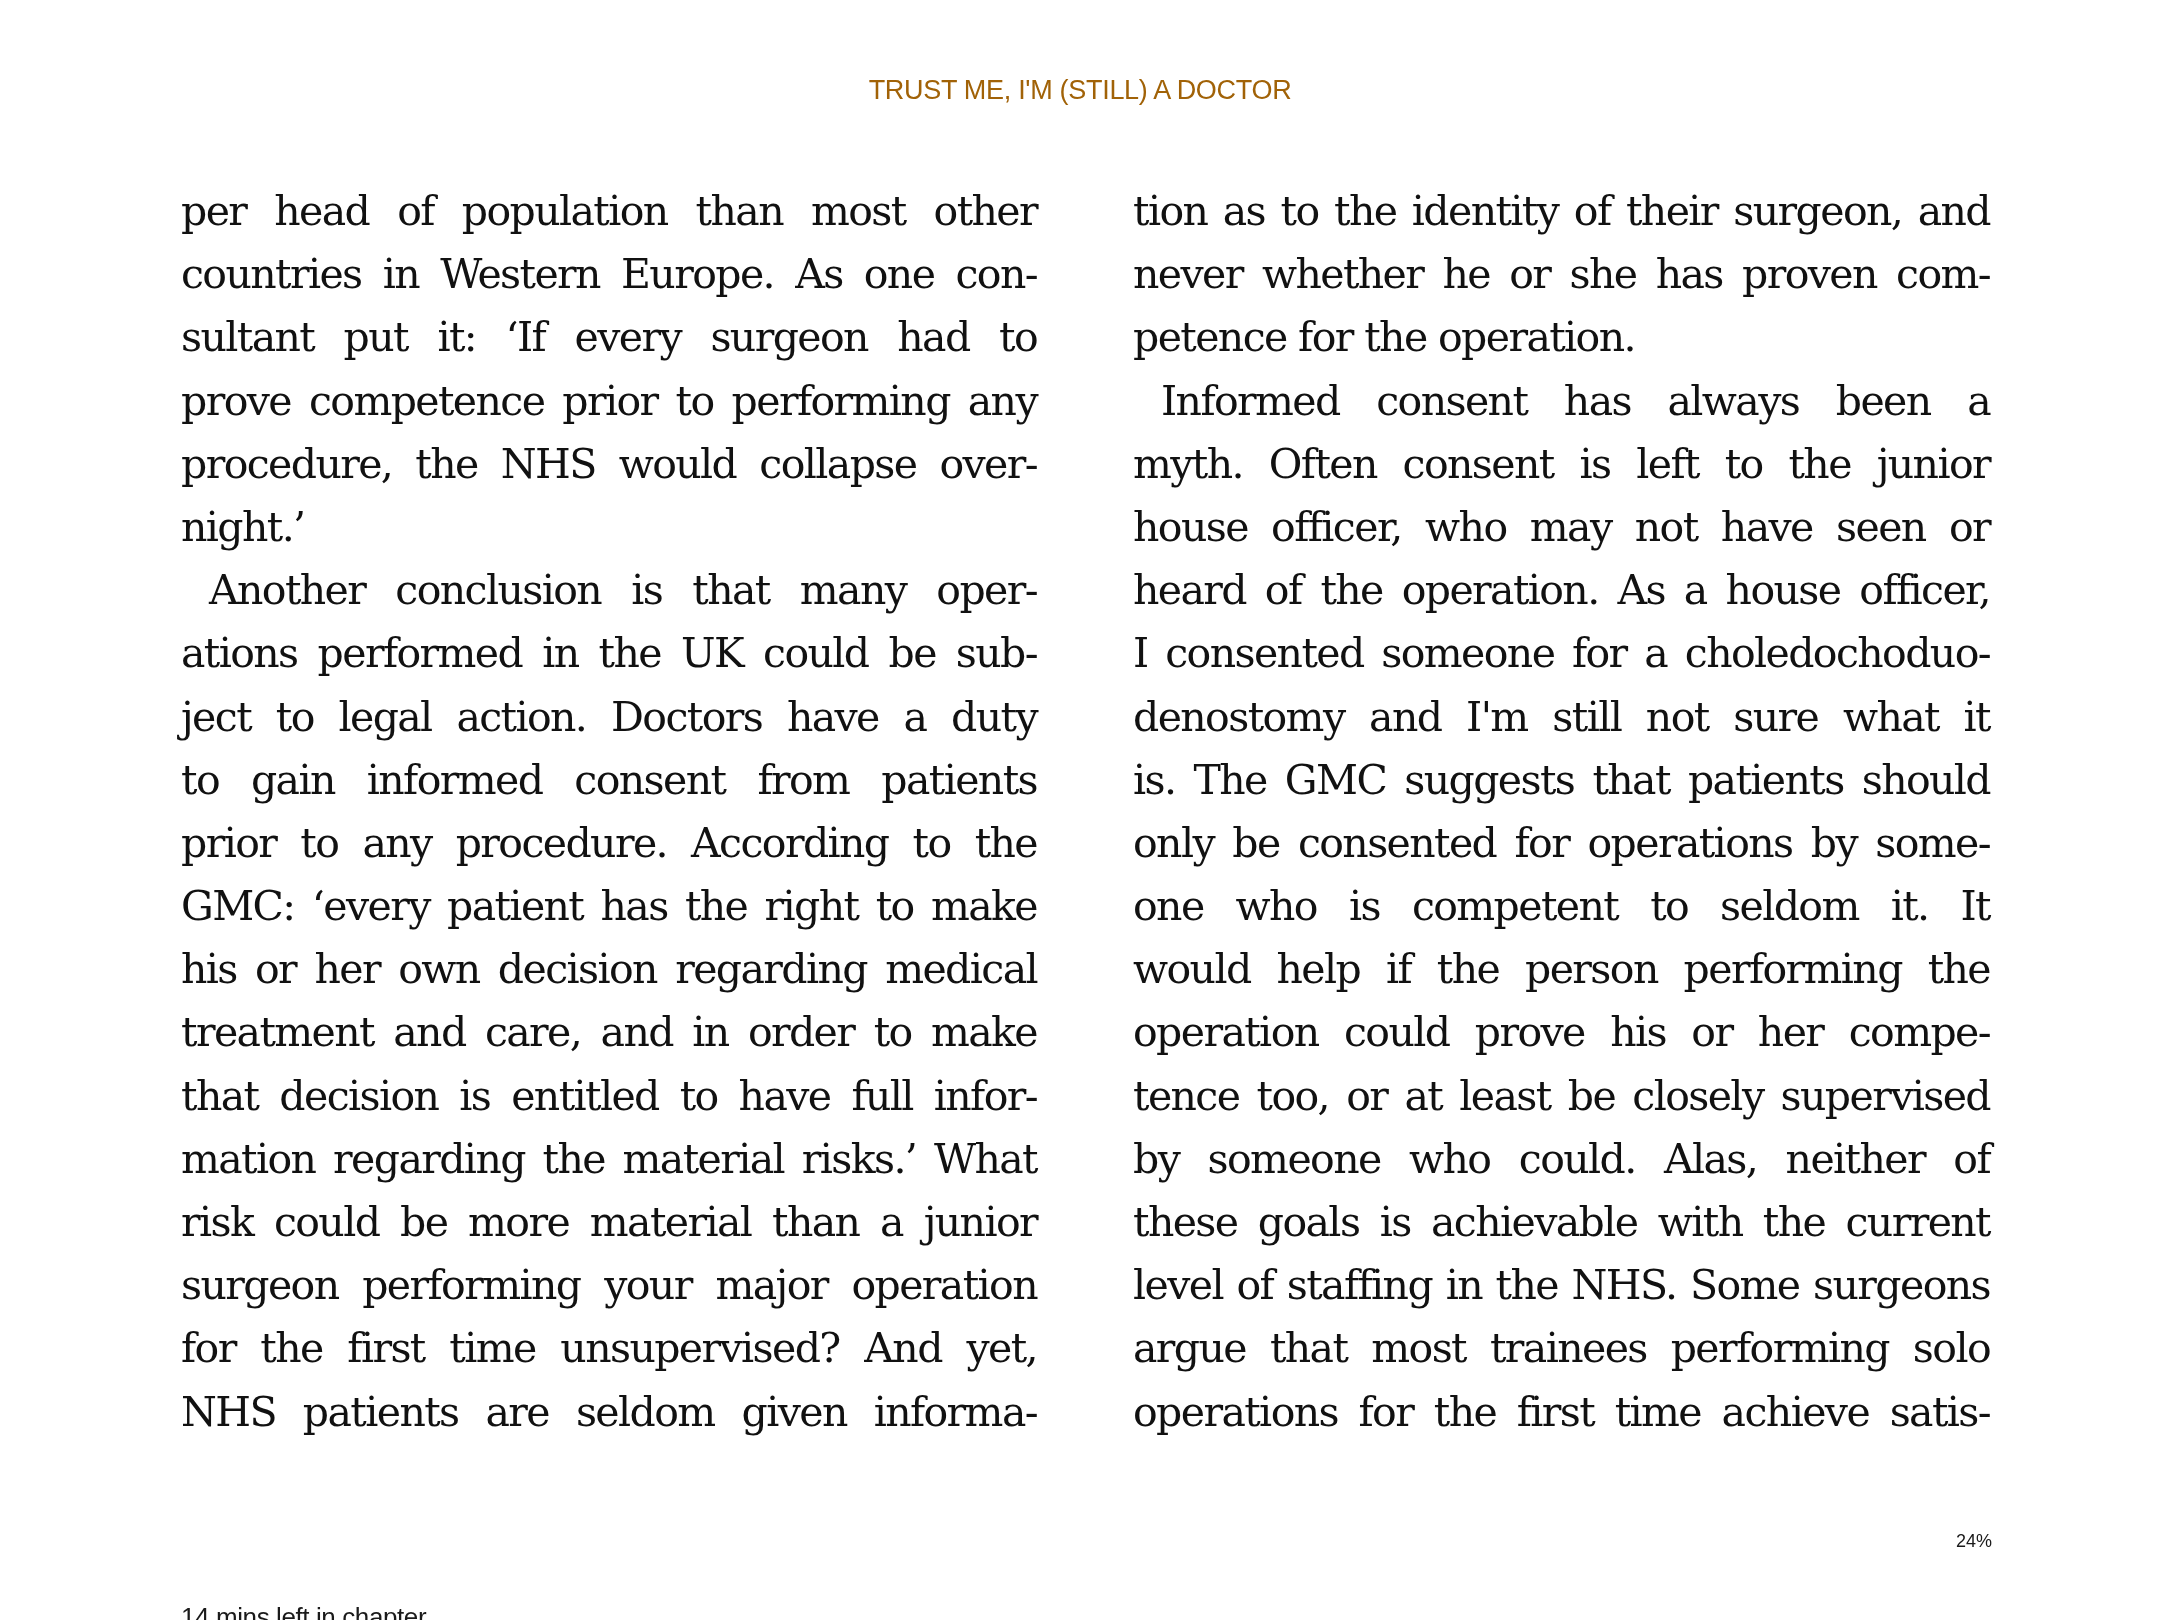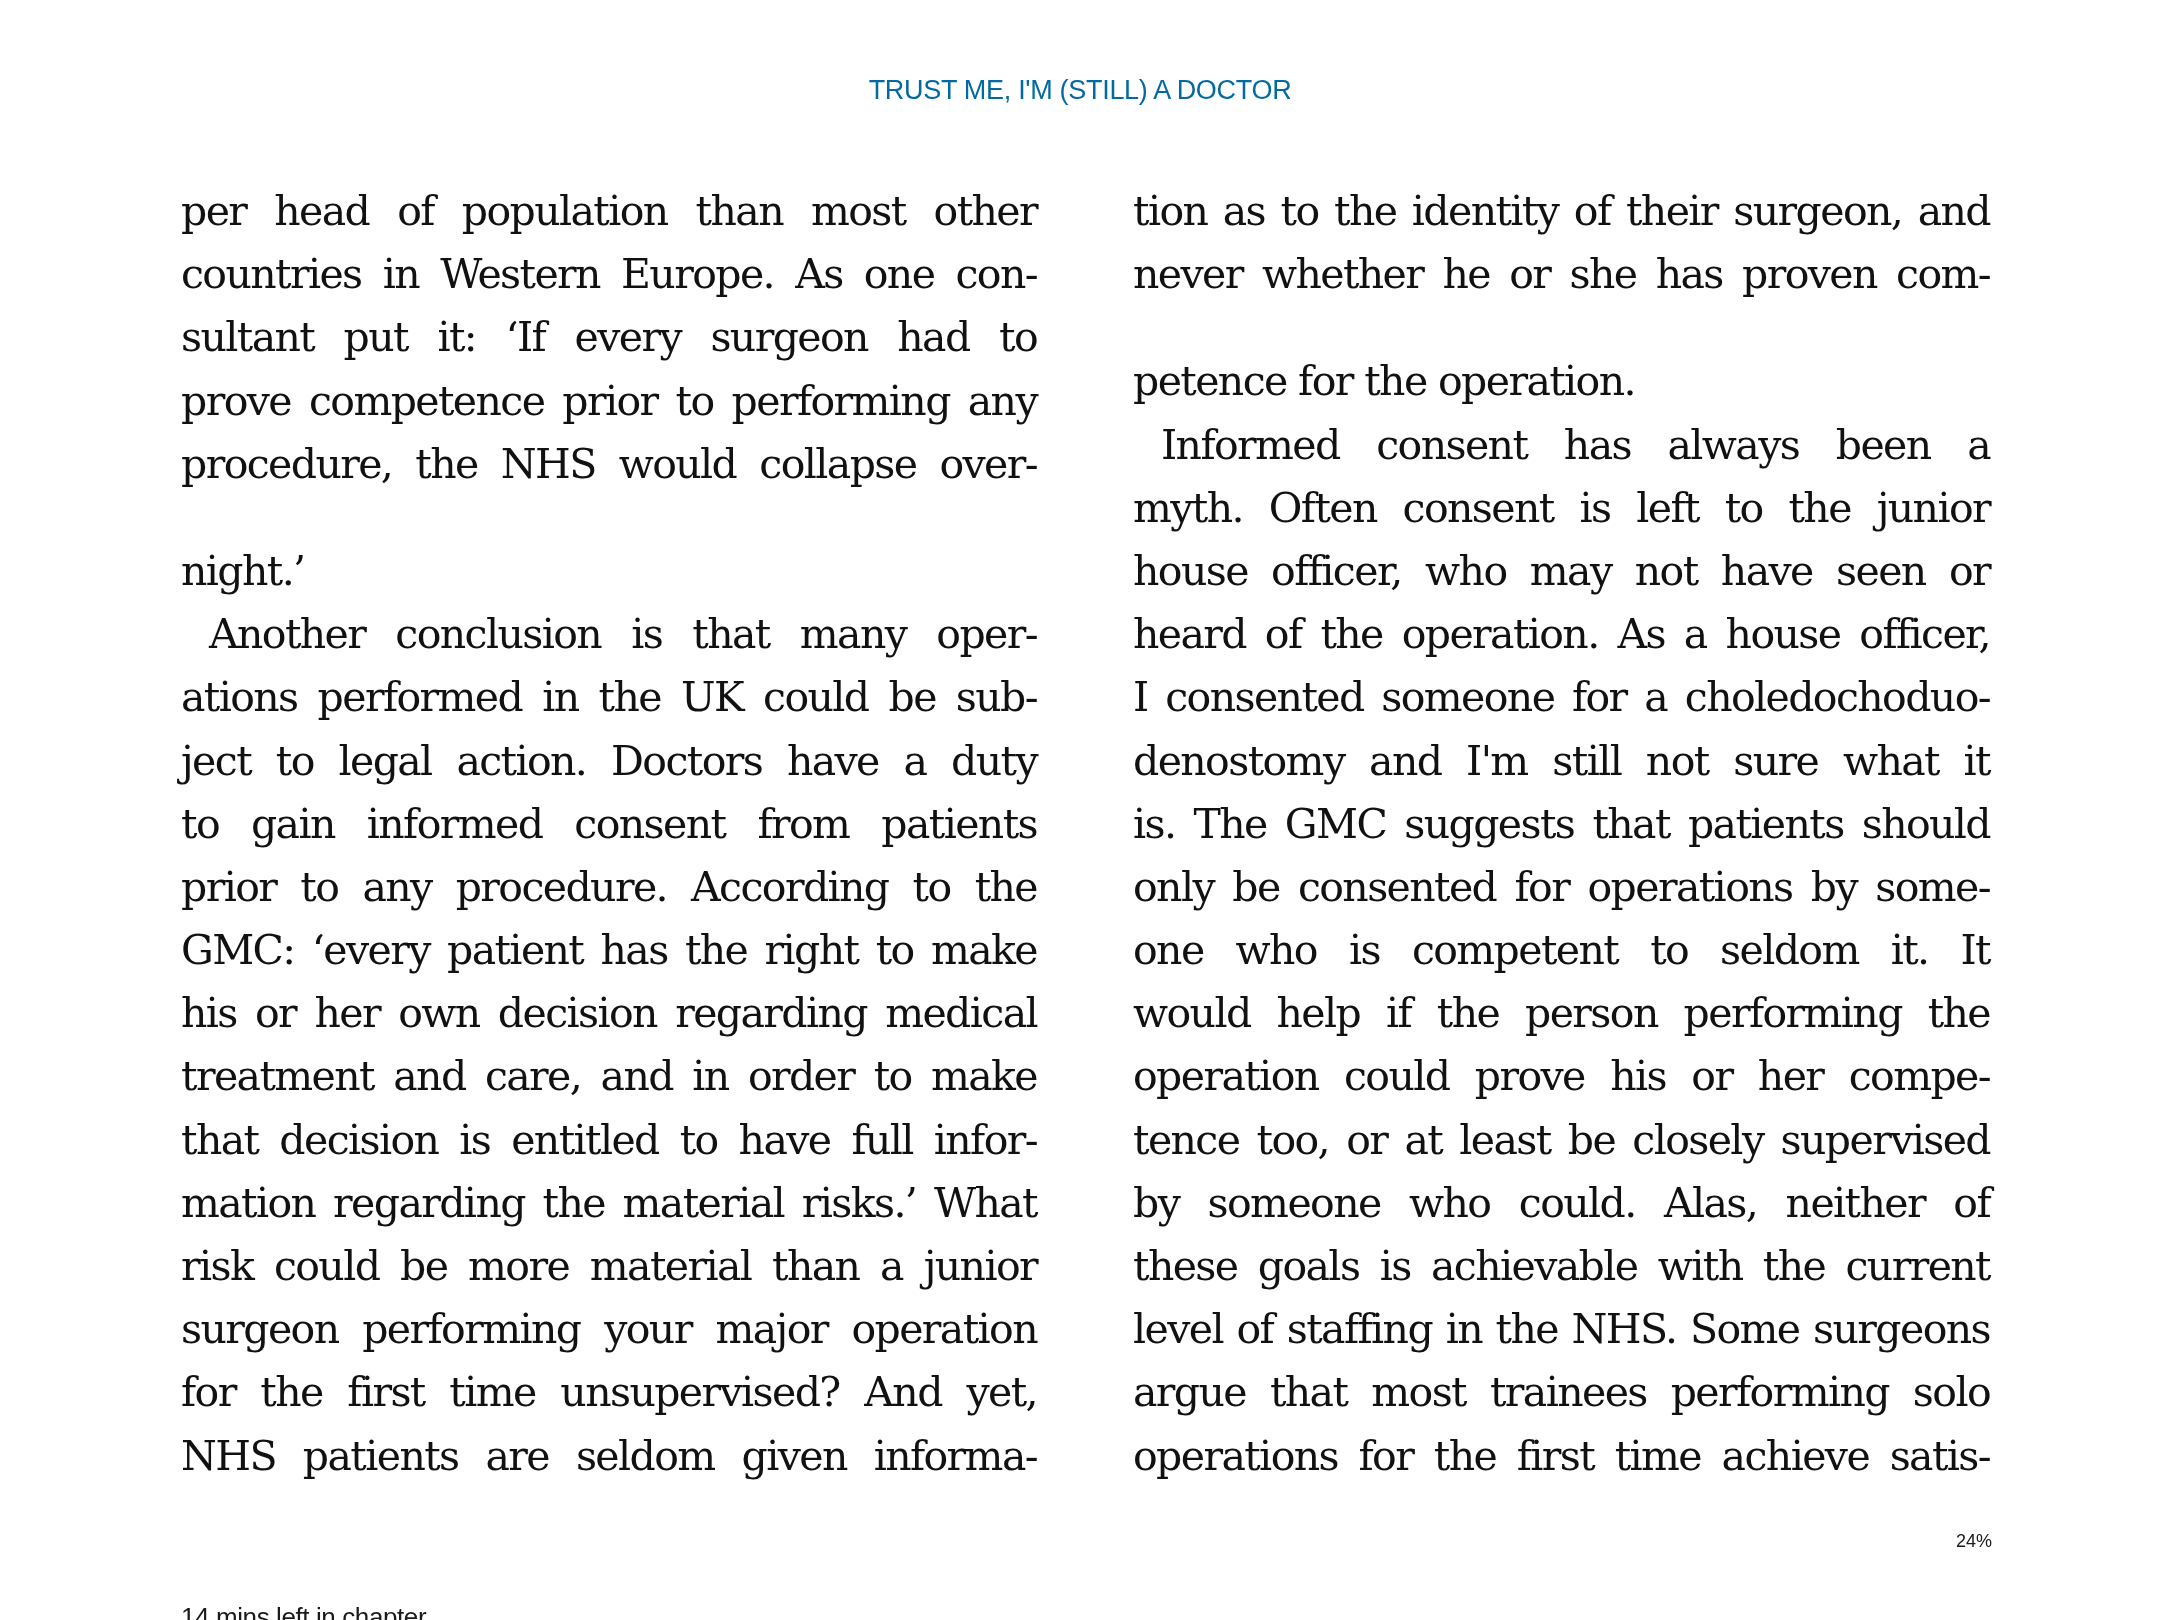--- a/index.html
+++ b/index.html
@@ -16,21 +16,21 @@
     }
     .running-header {
       position: absolute;
       top: 72px;
       left: 0;
       width: 2160px;
       text-align: center;
       font-family: "Liberation Sans", sans-serif;
       font-size: 27px;
       letter-spacing: -0.3px;
-      color: #0369a1;
+      color: #a16207;
       line-height: 36px;
     }
     .column {
       position: absolute;
       top: 180px;
       font-family: "DejaVu Serif", "Liberation Serif", serif;
       font-size: 41px;
       color: #111111;
     }
     .column.left { left: 181px; width: 856px; }
@@ -42,21 +42,20 @@
       white-space: nowrap;
       text-align: justify;
       text-align-last: justify;
       letter-spacing: -1.6px;
       word-spacing: 0px;
       overflow: visible;
     }
     .line.last {
       text-align: right;
       text-align-last: left;
-      margin-top: 44px;
     }
     .line.indent {
       padding-left: 28px;
     }
     .footer-left {
       position: absolute;
       top: 1602px;
       left: 181px;
       font-family: "Liberation Sans", sans-serif;
       font-size: 26px;

